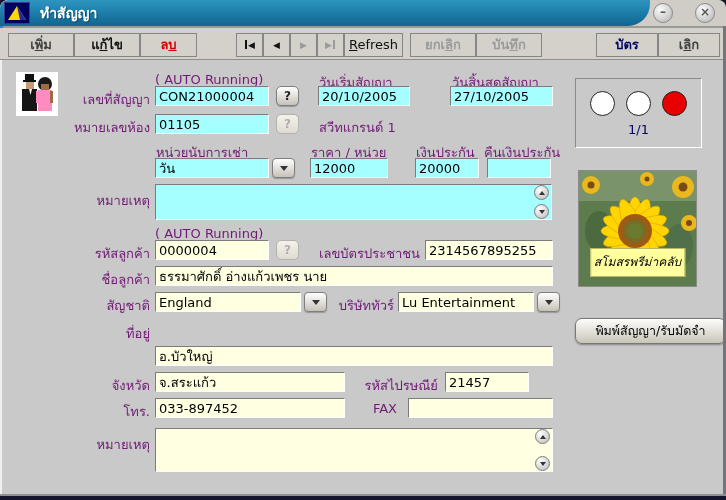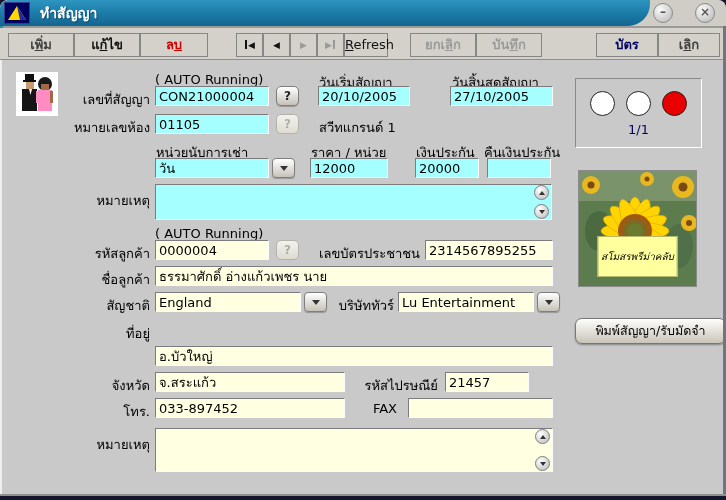--- a/index.html
+++ b/index.html
@@ -35,21 +35,21 @@
   .blue  { color:#404040; font-weight:bold; }
   .navy  { color:#000060; font-weight:bold; }
   .red   { color:#d40000; font-weight:bold; }
   .bold  { font-weight:bold; }
   .disab { color:#9a9a9a !important; font-weight:bold; }
   .navg  { font-size:9px; line-height:22px; }
   .vbar  { display:inline-block; width:2px; height:9px; background:currentColor;
            vertical-align:-1px; margin:0 1px; }
 
   
-  .lbl { position:absolute; color:#000000; font-size:13px; text-align:right; white-space:nowrap; }
+  .lbl { position:absolute; color:#701a75; font-size:13px; text-align:right; white-space:nowrap; }
   .lbl-l { text-align:left; }
   .fld { position:absolute; height:20px; font-size:13px; line-height:17px; padding:1px 3px;
          border:1px solid; border-color:#7c7c7c #fdfdfd #fdfdfd #7c7c7c; background:#a6ffff;
          color:#000; white-space:nowrap; overflow:hidden; }
   .cream { background:#ffffe1; }
   .area { height:36px; }
   .sel { background:#2f62ad; color:#fff; padding:0 1px; }
 
   .qbtn { position:absolute; width:23px; height:20px; border:1px solid #7e7e7e; border-radius:5px;
           background:linear-gradient(#ffffff,#c6c2b8); text-align:center; font-size:12px;
@@ -76,22 +76,22 @@
   .status { position:absolute; left:575px; top:78px; width:127px; height:70px;
             border:1px solid; border-color:#8a8a8a #ffffff #ffffff #8a8a8a; }
   .lights { display:flex; justify-content:center; gap:11px; margin-top:12px; }
   .light { width:25px; height:25px; border-radius:50%; border:1px solid #222; background:#fff; }
   .light.on { background:#e80000; }
   .recind { text-align:center; margin-top:6px; color:#000060; font-size:13px; }
 
   .photo { position:absolute; left:578px; top:170px; width:119px; height:117px;
            border:1px solid #8a8a8a; }
   .caption { position:absolute; left:50%; transform:translateX(-50%); bottom:9px;
-             background:#ffff9e; border:1px solid #b8b86a; color:#000; font-size:10px;
-             line-height:15px; padding:12px 3px; white-space:nowrap; font-style:italic; }
+             background:#ffff9e; border:1px solid #b8b86a; color:#000; font-size:12px;
+             line-height:15px; padding:6px 3px; white-space:nowrap; font-style:italic; }
 
   .printbtn { position:absolute; left:575px; top:318px; width:151px; height:26px;
               border:1px solid #777; border-radius:7px; font-size:12.5px; color:#000;
               background:linear-gradient(#fdfdfb,#cac5b9); text-align:center; line-height:24px;
               box-shadow:inset 0 1px 0 #fff, 0 1px 2px rgba(0,0,0,.35); cursor:pointer; }
 
   .couple { position:absolute; left:16px; top:72px; width:42px; height:44px; background:#fff; }
 
   
   .edge-b1 { position:absolute; left:0; bottom:4px; width:726px; height:2px; background:#8f8f8f; }
@@ -115,28 +115,28 @@
     <div class="title-text">ทำสัญญา</div>
     <div class="winbtn" style="right:53px;">–</div>
     <div class="winbtn" style="right:11px;">×</div>
   </div>
   <div class="edge-under-title"></div>
   <div class="teal-strip"></div>
 
   <div class="toolbar">
     <div class="tbtn blue" style="left:8px;width:66px;"><span>เ</span><span class="ak">พิ่</span><span>ม</span></div>
     <div class="tbtn bold" style="left:74px;width:66px;"><span>แ</span><span class="ak">ก้</span><span>ไข</span></div>
-    <div class="tbtn red" style="left:140px;width:68px;"><span>ล</span><span class="ak">บ</span><span></span></div>
+    <div class="tbtn red" style="left:140px;width:57px;"><span>ล</span><span class="ak">บ</span><span></span></div>
 
     <div class="tbtn navg" style="left:236px;width:27px;"><span class="vbar"></span><span>◀</span></div>
     <div class="tbtn navg" style="left:263px;width:27px;"><span>◀</span></div>
     <div class="tbtn navg disab" style="left:290px;width:27px;"><span>▶</span></div>
     <div class="tbtn navg disab" style="left:317px;width:27px;"><span>▶</span><span class="vbar"></span></div>
 
-    <div class="tbtn" style="left:344px;width:44px;"><span></span><span class="ak">R</span><span>efresh</span></div>
+    <div class="tbtn" style="left:344px;width:59px;"><span></span><span class="ak">R</span><span>efresh</span></div>
     <div class="tbtn disab" style="left:410px;width:66px;"><span>ยกเ</span><span class="ak">ลิ</span><span>ก</span></div>
     <div class="tbtn disab" style="left:476px;width:66px;"><span>บัน</span><span class="ak">ทึ</span><span>ก</span></div>
 
     <div class="tbtn navy" style="left:596px;width:62px;"><span>บัตร</span><span class="ak"></span><span></span></div>
     <div class="tbtn blue" style="left:658px;width:62px;"><span>เ</span><span class="ak">ลิ</span><span>ก</span></div>
   </div>
 
   <div class="couple">
     <svg width="42" height="44" viewBox="0 0 42 44">
       <rect x="0" y="0" width="42" height="44" fill="#ffffff"></rect>

